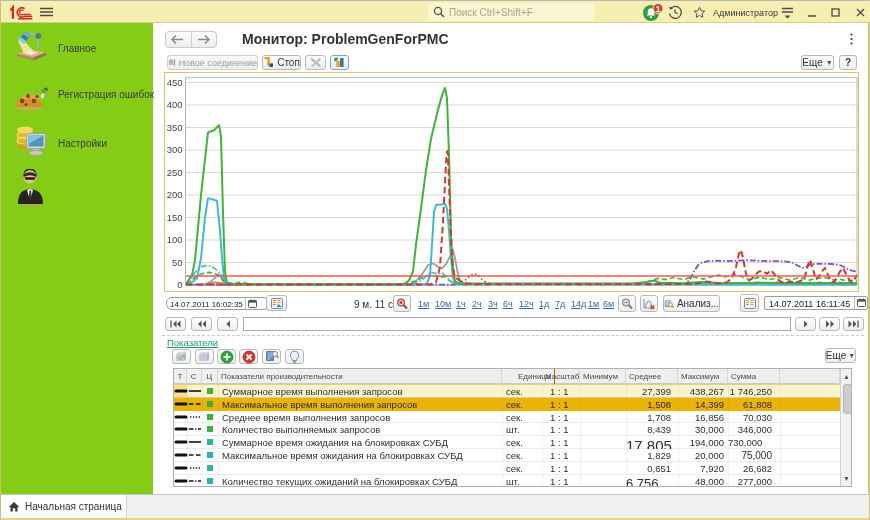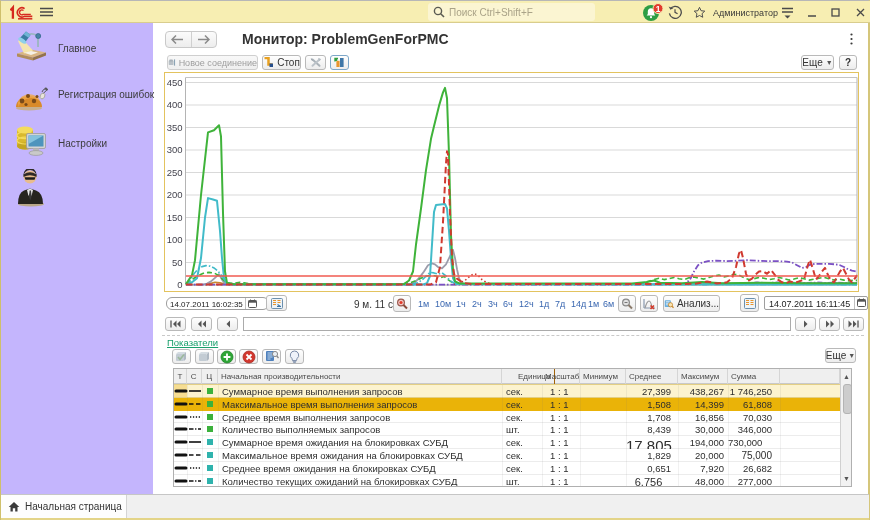--- a/index.html
+++ b/index.html
@@ -1,20 +1,20 @@
 <!DOCTYPE html>
 <html><head><meta charset="utf-8"><style>
 *{margin:0;padding:0;box-sizing:border-box}
 html,body{width:870px;height:520px;overflow:hidden;font-family:"Liberation Sans",sans-serif}
 #win{position:relative;width:870px;height:520px;background:#fff;border-left:1px solid #cfc06c;border-right:2px solid #d5c67b;border-bottom:1px solid #cfc06c;border-top:1px solid #b7b7b7}
 .ab{position:absolute}
 .btn{position:absolute;border:1px solid #b9b9b9;border-radius:3px;background:linear-gradient(#fefefe,#ededed);font-size:10px;color:#333;display:flex;align-items:center;justify-content:center}
-.lnk{position:absolute;font-size:9px;color:#3a67b0;}
+.lnk{position:absolute;font-size:9px;color:#3a67b0;text-decoration:underline}
 #titlebar{position:absolute;left:0;top:0;width:870px;height:22px;background:#f7eeb2;border-bottom:1px solid #d9cd8e}
-#sidebar{position:absolute;left:0;top:22px;width:152px;height:471px;background:#c4b5fd}
+#sidebar{position:absolute;left:0;top:22px;width:152px;height:471px;background:#84cc16}
 .sbtxt{position:absolute;font-size:10px;color:#3c3c3c}
 #statusbar{position:absolute;left:0;top:493px;width:868px;height:25px;background:#f0f0f0;border-top:1px solid #c6c6c6}
 #tab{position:absolute;left:0;top:0;width:126px;height:25px;background:#fdfdfd;border-right:1px solid #d4d4d4}
 #tabg{position:absolute;left:0;top:23px;width:126px;height:2px;background:#2fa162}
 </style></head><body>
 <div id="win">
 
 <div id="titlebar">
  <svg class="ab" style="left:9px;top:3px" width="24" height="16" viewBox="0 0 24 16">
   <path d="M0.6 6.2 L2.9 3.6 L2.9 14.8" fill="none" stroke="#d6281e" stroke-width="2.3"></path>
@@ -360,21 +360,21 @@
         <path d="M5.5 1 a4.2 4.2 0 0 1 2.5 7.6 l-0.5 2 h-4 l-0.5-2 A4.2 4.2 0 0 1 5.5 1z" fill="#eef2fa" stroke="#7a8ba8" stroke-width="1"></path>
         <path d="M3.8 11.3 h3.4 M4.2 12.6 h2.6" stroke="#7a8ba8" stroke-width="0.9"></path>
       </svg>
     </div>
 <div class="btn" style="left:824px;top:347px;width:31px;height:15px">Еще <span style="font-size:7px;margin-left:2px;color:#555">▼</span></div>
 <div class="ab" style="left:172px;top:367px;width:679px;height:119px;border:1px solid #b0b0b0;background:#fff;overflow:hidden">
 <div class="ab" style="left:0;top:0;width:677px;height:15px;background:#efefef;border-bottom:1px solid #c9c9c9">
 <div class="ab" style="left:0px;top:0;width:13px;height:15px;border-right:1px solid #d5d5d5;font-size:8px;color:#4a4a4a;line-height:15px;text-align:center;white-space:nowrap;overflow:hidden">Т</div>
 <div class="ab" style="left:13px;top:0;width:14.5px;height:15px;border-right:1px solid #d5d5d5;font-size:8px;color:#4a4a4a;line-height:15px;text-align:center;white-space:nowrap;overflow:hidden">С</div>
 <div class="ab" style="left:27.5px;top:0;width:16.5px;height:15px;border-right:1px solid #d5d5d5;font-size:8px;color:#4a4a4a;line-height:15px;text-align:center;white-space:nowrap;overflow:hidden">Ц</div>
-<div class="ab" style="left:44px;top:0;width:284px;height:15px;border-right:1px solid #d5d5d5;font-size:8px;color:#4a4a4a;line-height:15px;text-align:left;padding-left:3px;white-space:nowrap;overflow:hidden">Начальная производительности</div>
+<div class="ab" style="left:44px;top:0;width:284px;height:15px;border-right:1px solid #d5d5d5;font-size:8px;color:#4a4a4a;line-height:15px;text-align:left;padding-left:3px;white-space:nowrap;overflow:hidden">Показатели производительности</div>
 <div class="ab" style="left:341px;top:0;width:40px;height:15px;border-right:1px solid #a16207;font-size:8px;color:#4a4a4a;line-height:15px;text-align:left;padding-left:3px;white-space:nowrap;overflow:hidden">Единица</div>
 <div class="ab" style="left:368px;top:0;width:38px;height:15px;border-right:1px solid #d5d5d5;font-size:8px;color:#4a4a4a;line-height:15px;text-align:left;padding-left:3px;white-space:nowrap;overflow:hidden">Масштаб</div>
 <div class="ab" style="left:406px;top:0;width:46px;height:15px;border-right:1px solid #d5d5d5;font-size:8px;color:#4a4a4a;line-height:15px;text-align:left;padding-left:3px;white-space:nowrap;overflow:hidden">Минимум</div>
 <div class="ab" style="left:452px;top:0;width:52px;height:15px;border-right:1px solid #d5d5d5;font-size:8px;color:#4a4a4a;line-height:15px;text-align:left;padding-left:3px;white-space:nowrap;overflow:hidden">Среднее</div>
 <div class="ab" style="left:504px;top:0;width:50px;height:15px;border-right:1px solid #d5d5d5;font-size:8px;color:#4a4a4a;line-height:15px;text-align:left;padding-left:3px;white-space:nowrap;overflow:hidden">Максимум</div>
 <div class="ab" style="left:554px;top:0;width:52px;height:15px;border-right:1px solid #d5d5d5;font-size:8px;color:#4a4a4a;line-height:15px;text-align:left;padding-left:3px;white-space:nowrap;overflow:hidden">Сумма</div>
 <div class="ab" style="left:606px;top:0;width:60px;height:15px;border-right:1px solid #d5d5d5"></div>
 </div>
 <div class="ab" style="left:0;top:16.0px;width:677px;height:12.8px;background:#fcf3cf;border-bottom:1px solid #ececec">
 <div class="ab" style="left:0;top:0;width:13px;height:12.8px;background:#f6dd92"></div>
@@ -470,39 +470,38 @@
 <span class="ab" style="left:554px;top:1px;width:44px;text-align:right;font-size:10px;color:#2e2e2e">75,000</span>
 </div>
 <div class="ab" style="left:0;top:92.8px;width:677px;height:12.8px;background:#fff;border-bottom:1px solid #ececec">
 <svg class="ab" style="left:0;top:2px" width="14" height="8">
           <path d="M2 4 H12" stroke="#111" stroke-width="3" stroke-linecap="round"></path>
         </svg>
 <svg class="ab" style="left:13.5px;top:2px" width="14" height="8">
           <path d="M2 4 H13" stroke="#111" stroke-width="1.6" stroke-dasharray="1.3,1.6"></path>
         </svg>
 <div class="ab" style="left:33px;top:3px;width:6px;height:6px;background:#2fb3ad"></div>
-<span class="ab" style="left:48px;top:1px;font-size:9.5px;color:#2e2e2e;white-space:nowrap">Среднее время ожидания на блокировках СУБД</span>
 <span class="ab" style="left:332px;top:1px;font-size:9.5px;color:#2e2e2e">сек.</span>
 <span class="ab" style="left:376px;top:1px;font-size:9.5px;color:#2e2e2e">1 : 1</span>
 <span class="ab" style="left:452px;top:1px;width:45px;text-align:right;font-size:9.5px;color:#2e2e2e">0,651</span>
 <span class="ab" style="left:504px;top:1px;width:46px;text-align:right;font-size:9.5px;color:#2e2e2e">7,920</span>
 <span class="ab" style="left:554px;top:1px;width:44px;text-align:right;font-size:9.5px;color:#2e2e2e">26,682</span>
 </div>
 <div class="ab" style="left:0;top:105.6px;width:677px;height:12.8px;background:#fff;border-bottom:1px solid #ececec">
 <svg class="ab" style="left:0;top:2px" width="14" height="8">
           <path d="M2 4 H12" stroke="#111" stroke-width="3" stroke-linecap="round"></path>
         </svg>
 <svg class="ab" style="left:13.5px;top:2px" width="14" height="8">
           <path d="M1 4 H13" stroke="#111" stroke-width="1.6" stroke-dasharray="4.5,1.6,1.3,1.6"></path>
         </svg>
 <div class="ab" style="left:33px;top:3px;width:6px;height:6px;background:#2fb3ad"></div>
 <span class="ab" style="left:48px;top:1px;font-size:9.5px;color:#2e2e2e;white-space:nowrap">Количество текущих ожиданий на блокировках СУБД</span>
 <span class="ab" style="left:332px;top:1px;font-size:9.5px;color:#2e2e2e">шт.</span>
 <span class="ab" style="left:376px;top:1px;font-size:9.5px;color:#2e2e2e">1 : 1</span>
-<span class="ab" style="left:452px;top:1px;width:45px;text-align:center;font-size:11px;color:#2e2e2e">6,756</span>
+<span class="ab" style="left:452px;top:1px;width:45px;text-align:left;font-size:13px;color:#2e2e2e">6,756</span>
 <span class="ab" style="left:504px;top:1px;width:46px;text-align:right;font-size:9.5px;color:#2e2e2e">48,000</span>
 <span class="ab" style="left:554px;top:1px;width:44px;text-align:right;font-size:9.5px;color:#2e2e2e">277,000</span>
 </div>
 <div class="ab" style="left:13px;top:16px;width:1px;height:103px;background:rgba(120,120,120,0.10)"></div>
 <div class="ab" style="left:27.5px;top:16px;width:1px;height:103px;background:rgba(120,120,120,0.10)"></div>
 <div class="ab" style="left:44px;top:16px;width:1px;height:103px;background:rgba(120,120,120,0.10)"></div>
 <div class="ab" style="left:328px;top:16px;width:1px;height:103px;background:rgba(120,120,120,0.10)"></div>
 <div class="ab" style="left:368px;top:16px;width:1px;height:103px;background:rgba(120,120,120,0.10)"></div>
 <div class="ab" style="left:406px;top:16px;width:1px;height:103px;background:rgba(120,120,120,0.10)"></div>
 <div class="ab" style="left:452px;top:16px;width:1px;height:103px;background:rgba(120,120,120,0.10)"></div>

